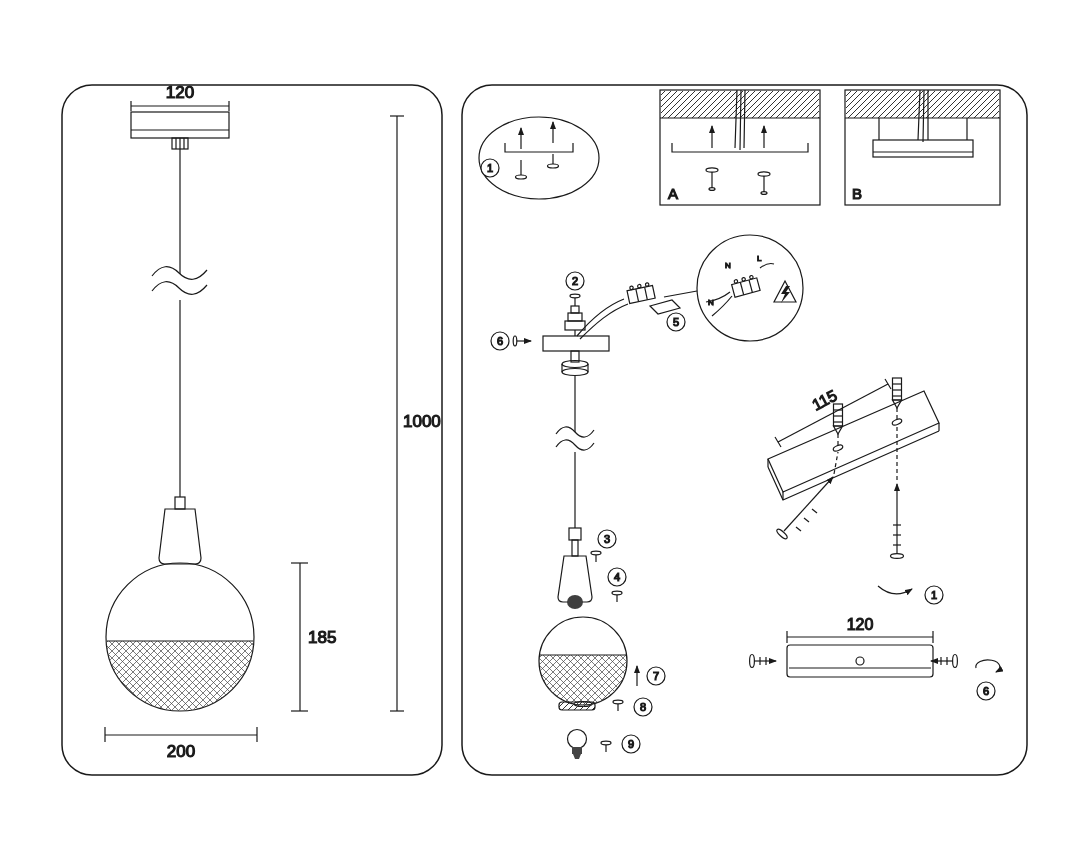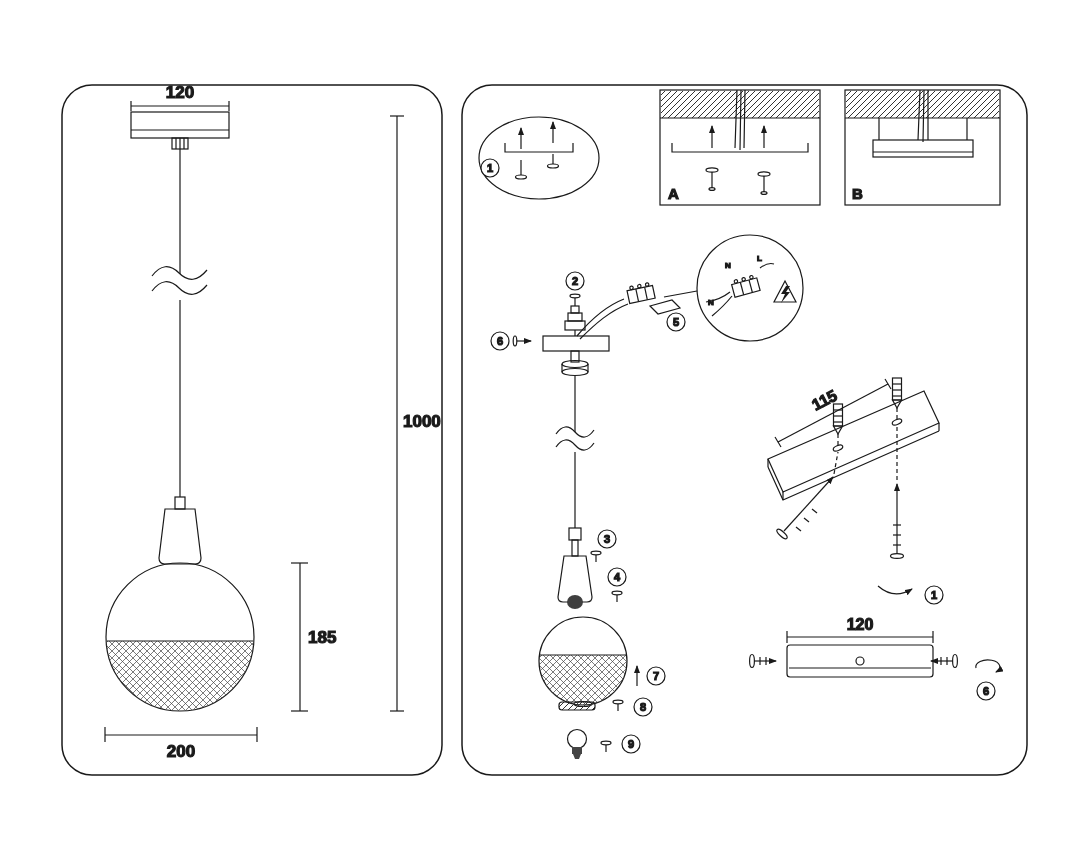--- a/index.html
+++ b/index.html
@@ -1,16 +1,16 @@
 <!DOCTYPE html>
 <html><head>
 <meta charset="utf-8">
 <style>
   html,body{margin:0;padding:0;background:#fff;}
-  .page{width:1088px;height:846px;position:relative;background:#fff;font-family:"Liberation Sans",sans-serif;overflow:hidden;font-weight:bold;}
+  .page{width:1088px;height:846px;position:relative;background:#fff;font-family:"Liberation Sans",sans-serif;overflow:hidden;}
   svg{position:absolute;top:0;left:0;}
   text{font-family:"Liberation Sans","DejaVu Sans",sans-serif;fill:#1a1a1a;}
   .dim{font-size:17px;}
   .dim-sm{font-size:16px;}
   .ab{font-size:15px;}
   .step{font-size:11px;}
   .tiny{font-size:8px;}
 </style>
 </head>
 <body>

